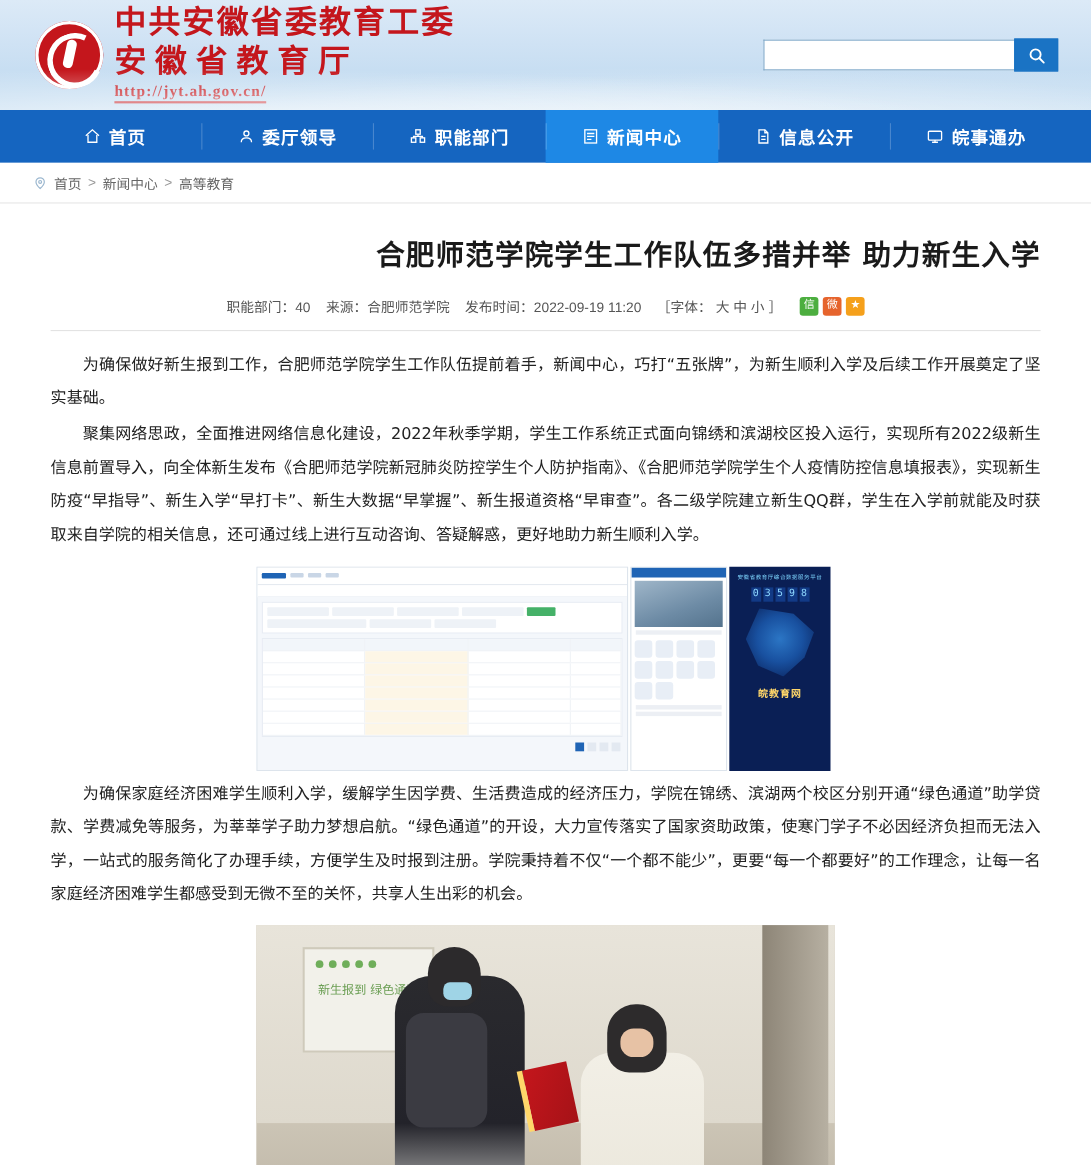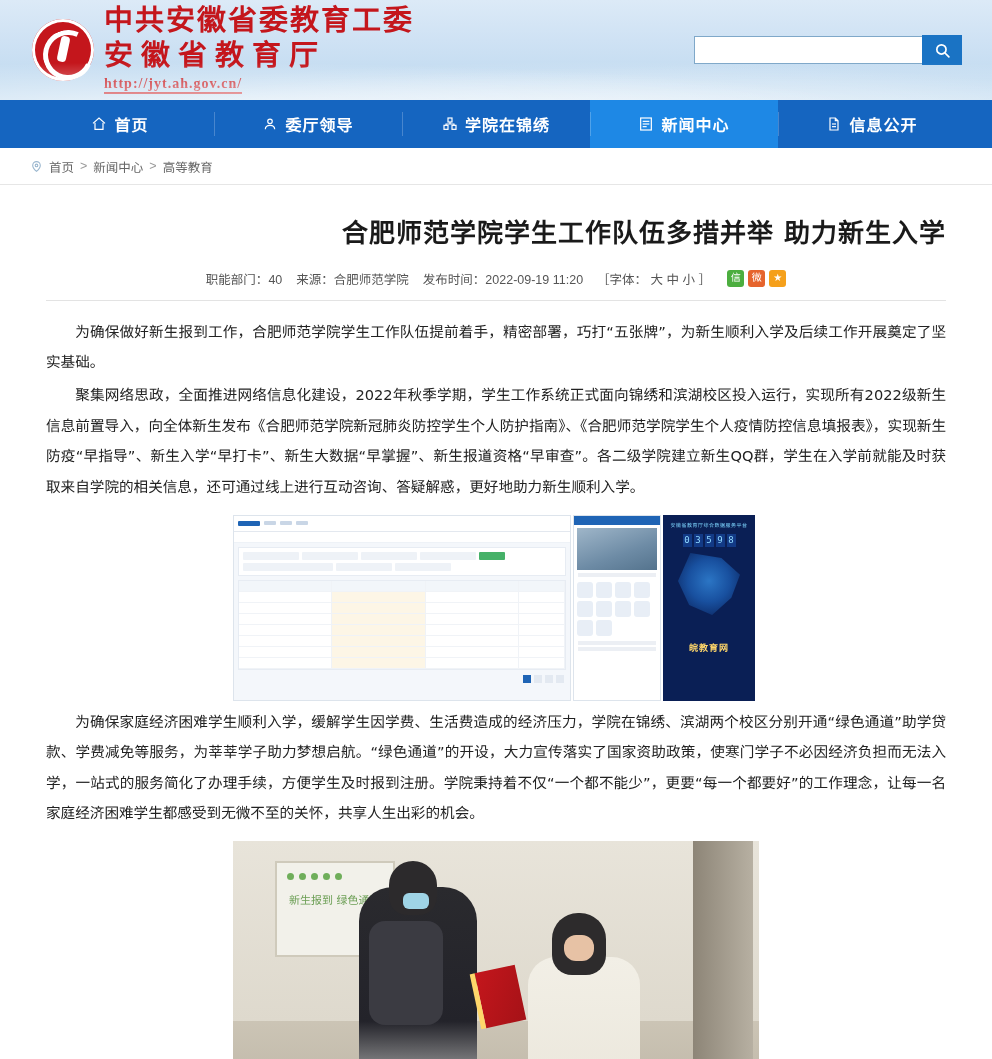--- a/index.html
+++ b/index.html
@@ -296,21 +296,21 @@
     font-family: "DejaVu Sans Mono", monospace;
   }
   .p3 .map {
     width: 62px; height: 62px; margin: 6px auto 0;
     background: radial-gradient(circle at 50% 45%, #2f7fd1 0%, #1a56a8 45%, #0e2f6e 80%);
     clip-path: polygon(20% 0%, 70% 8%, 100% 35%, 86% 72%, 55% 100%, 18% 84%, 0% 45%);
     opacity: .9;
   }
   .p3 .brand {
     text-align: center; color: #ffd76a; font-size: 9px; font-weight: bold;
-    margin-top: 24px; letter-spacing: 1px;
+    margin-top: 8px; letter-spacing: 1px;
   }
 
   
   .photo {
     width: 526px;
     height: 290px;
     margin: 10px auto 0;
     position: relative;
     overflow: hidden;
     background: linear-gradient(180deg, #d9d3c6 0%, #cfc8b9 55%, #b9b1a1 100%);
@@ -425,21 +425,21 @@
 
       <div class="nav-item">
         <span class="nav-ico">
           <svg width="16" height="16" viewBox="0 0 24 24" fill="none" stroke="#fff" stroke-width="1.8">
             <rect x="3" y="14" width="6" height="6"></rect>
               <rect x="15" y="14" width="6" height="6"></rect>
             <rect x="9" y="3" width="6" height="6"></rect>
               <path d="M12 9v3M6 14v-2h12v2"></path>
           </svg>
         </span>
-        <span>学院在锦绣</span>
+        <span>职能部门</span>
       </div>
 
       <div class="nav-item active">
         <span class="nav-ico">
           <svg width="16" height="16" viewBox="0 0 24 24" fill="none" stroke="#fff" stroke-width="1.8">
             <rect x="4" y="3" width="16" height="18"></rect>
             <line x1="7" y1="8" x2="17" y2="8"></line>
             <line x1="7" y1="12" x2="17" y2="12"></line>
             <line x1="7" y1="16" x2="13" y2="16"></line>
           </svg>
@@ -452,20 +452,30 @@
           <svg width="16" height="16" viewBox="0 0 24 24" fill="none" stroke="#fff" stroke-width="1.8">
             <path d="M6 3h8l4 4v14H6z"></path>
               <path d="M14 3v4h4"></path>
             <line x1="9" y1="12" x2="15" y2="12"></line>
               <line x1="9" y1="16" x2="15" y2="16"></line>
           </svg>
         </span>
         <span>信息公开</span>
       </div>
 
+      <div class="nav-item">
+        <span class="nav-ico">
+          <svg width="16" height="16" viewBox="0 0 24 24" fill="none" stroke="#fff" stroke-width="1.8">
+            <rect x="3" y="5" width="18" height="12" rx="1.5"></rect>
+            <line x1="8" y1="20" x2="16" y2="20"></line>
+              <line x1="12" y1="17" x2="12" y2="20"></line>
+          </svg>
+        </span>
+        <span>皖事通办</span>
+      </div>
 
 
 
     </div>
   </div>
 
   <div class="crumb-wrap">
     <div class="crumb">
       <span class="pin">
         <svg width="13" height="13" viewBox="0 0 24 24" fill="none" stroke="#9bb7cf" stroke-width="2">
@@ -498,21 +508,21 @@
       </span>
       <span class="share">
         <span class="wechat">信</span>
         <span class="weibo">微</span>
         <span class="fav">★</span>
       </span>
     </div>
 
     <div class="body">
 
-      <p>为确保做好新生报到工作，合肥师范学院学生工作队伍提前着手，精密部署，巧打“五张牌”，为新生顺利入学及后续工作开展奠定了坚实基础。</p>
+      <p>为确保做好新生报到工作，合肥师范学院学生工作队伍提前着手，新闻中心，巧打“五张牌”，为新生顺利入学及后续工作开展奠定了坚实基础。</p>
 
 
       <p>聚集网络思政，全面推进网络信息化建设，2022年秋季学期，学生工作系统正式面向锦绣和滨湖校区投入运行，实现所有2022级新生信息前置导入，向全体新生发布《合肥师范学院新冠肺炎防控学生个人防护指南》、《合肥师范学院学生个人疫情防控信息填报表》，实现新生防疫“早指导”、新生入学“早打卡”、新生大数据“早掌握”、新生报道资格“早审查”。各二级学院建立新生QQ群，学生在入学前就能及时获取来自学院的相关信息，还可通过线上进行互动咨询、答疑解惑，更好地助力新生顺利入学。</p>
 
       <div class="figure">
         <div class="shot">
 
           <div class="panel p1">
             <div class="bar">
                 <i></i>

